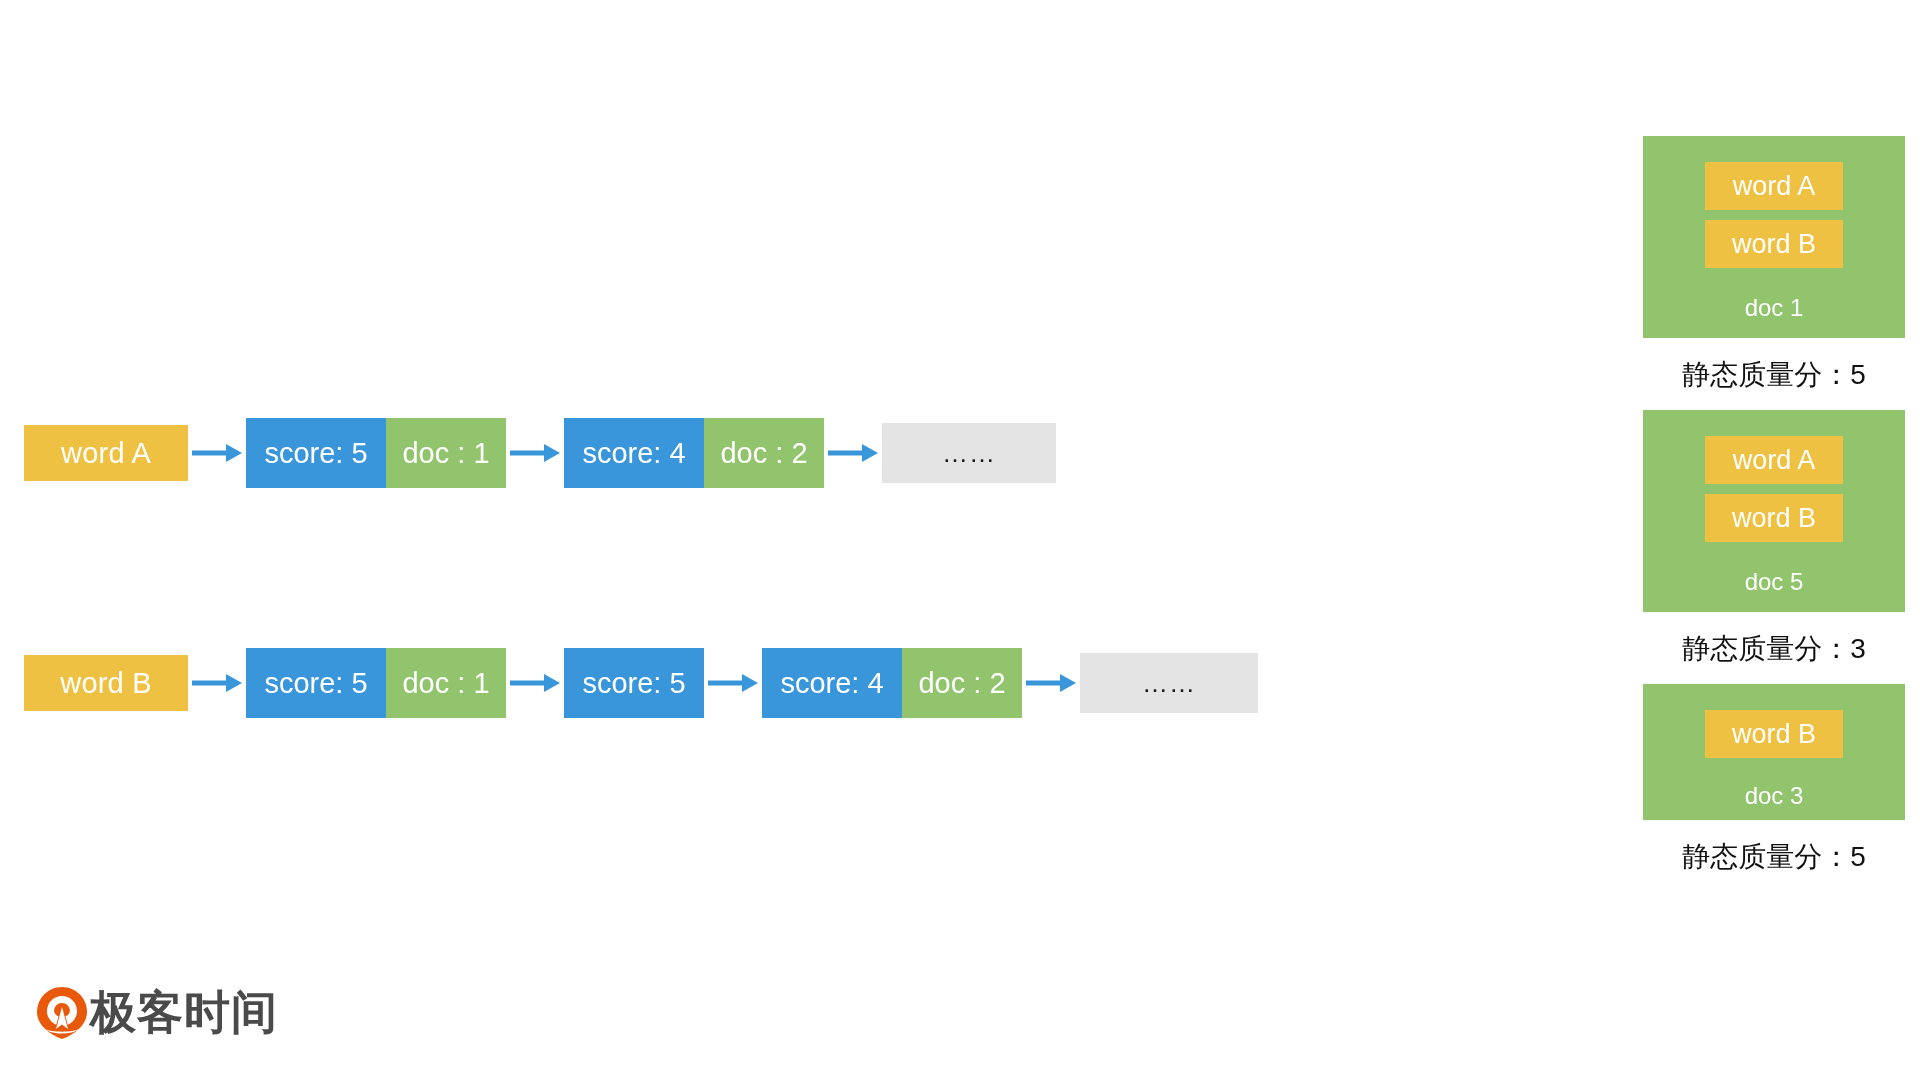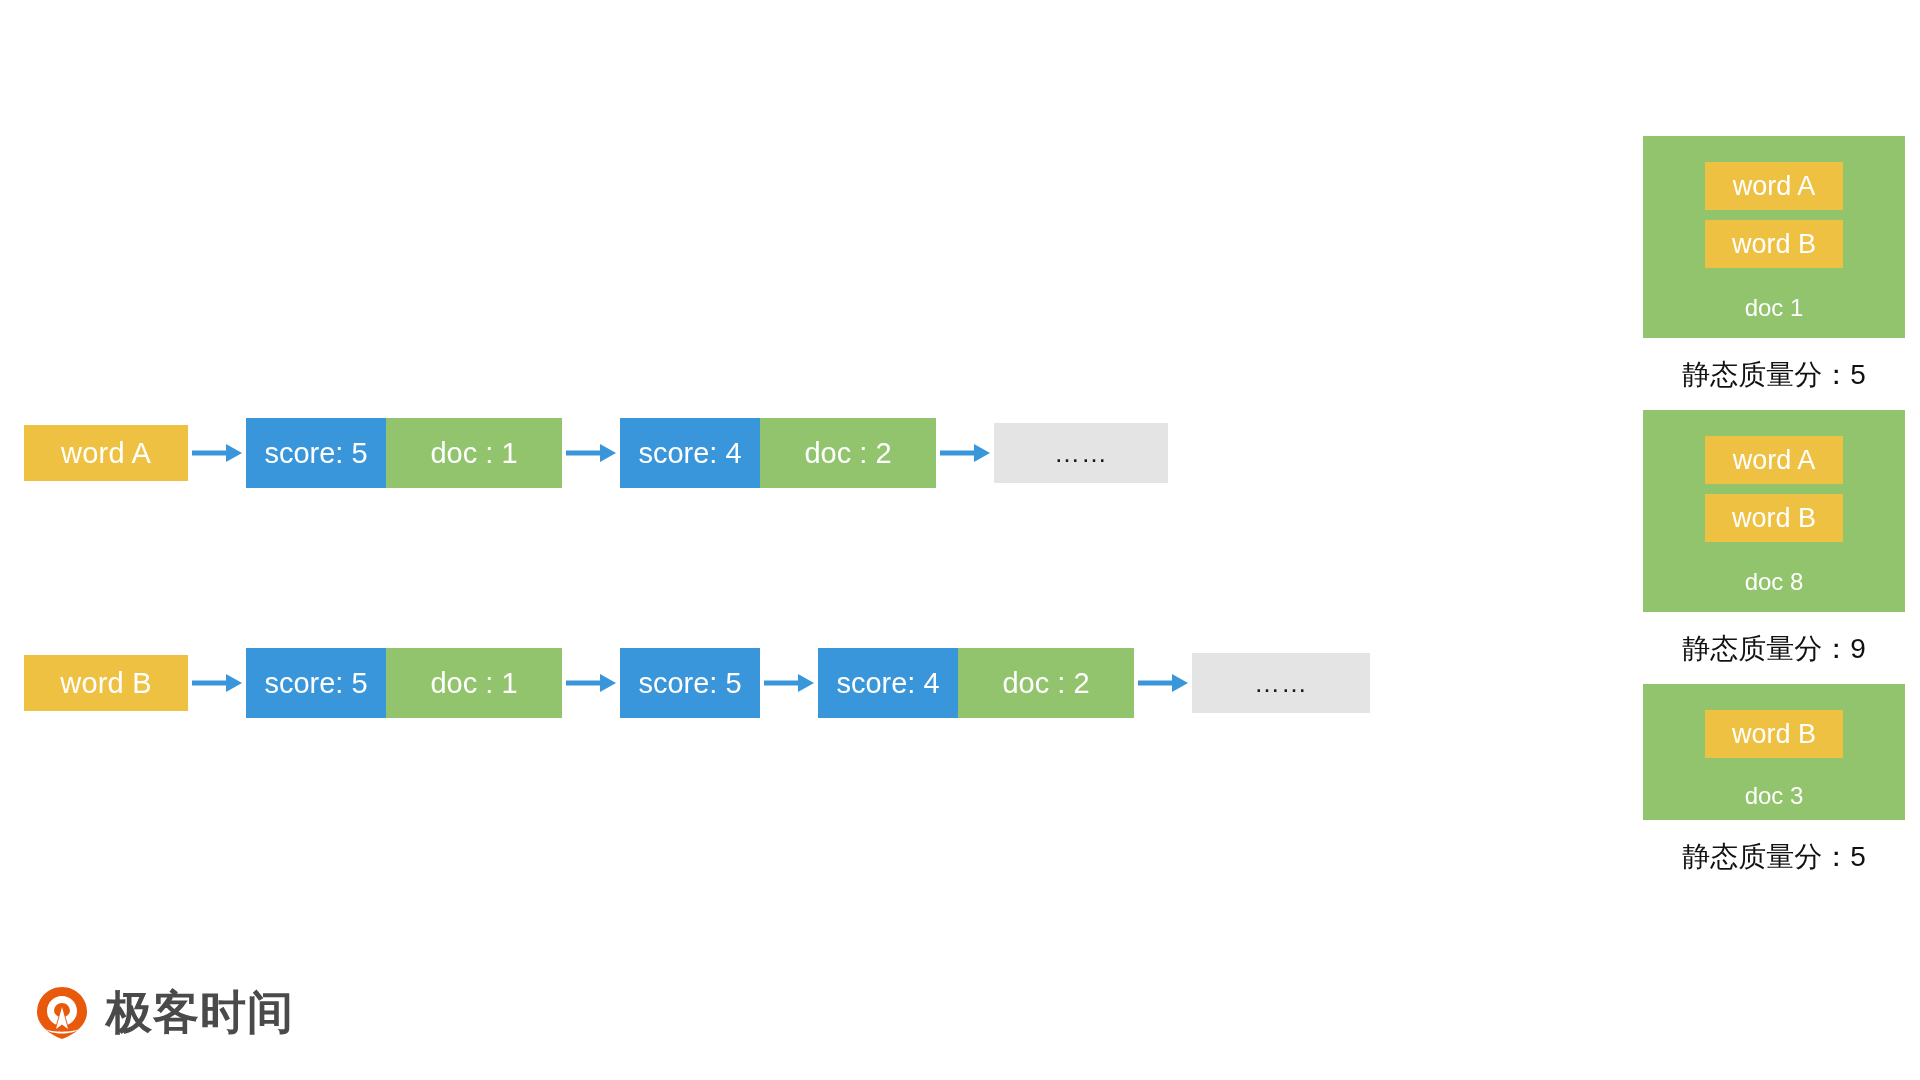--- a/index.html
+++ b/index.html
@@ -68,21 +68,21 @@
     padding: 12px 18px;
     min-width: 104px;
   }
   .node .doc-cell {
     background: #92c46d;
     color: #ffffff;
     display: flex;
     align-items: center;
     justify-content: center;
     font-size: 29px;
-    padding: 0 36px;
+    padding: 0 8px;
     min-width: 104px;
   }
 
   .ellipsis-box {
     background: #e4e4e4;
     color: #1a1a1a;
     height: 60px;
     display: flex;
     align-items: center;
     justify-content: center;
@@ -139,21 +139,20 @@
     white-space: nowrap;
   }
 
   
   .logo {
     position: absolute;
     left: 34px;
     top: 982px;
     display: flex;
     align-items: center;
-    gap: 16px;
   }
   .logo-mark {
     width: 56px;
     height: 56px;
     position: relative;
   }
   .logo-text {
     font-size: 46px;
     color: #4a4a4a;
     font-weight: bold;
@@ -265,23 +264,23 @@
         <div class="doc-word">word B</div>
         <div class="doc-label">doc 1</div>
       </div>
       <div class="quality-line">静态质量分：5</div>
     </div>
 
     <div class="doc-group">
       <div class="doc-card two-words">
         <div class="doc-word">word A</div>
         <div class="doc-word">word B</div>
-        <div class="doc-label">doc 8</div>
+        <div class="doc-label">doc 5</div>
       </div>
-      <div class="quality-line">静态质量分：9</div>
+      <div class="quality-line">静态质量分：3</div>
     </div>
 
     <div class="doc-group">
       <div class="doc-card one-word">
         <div class="doc-word">word B</div>
         <div class="doc-label">doc 3</div>
       </div>
       <div class="quality-line">静态质量分：5</div>
     </div>
 

